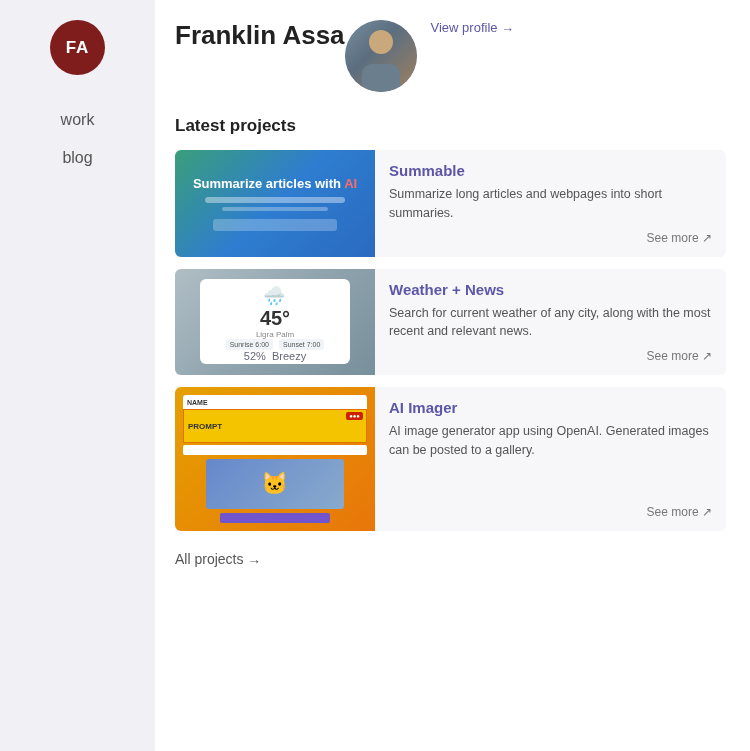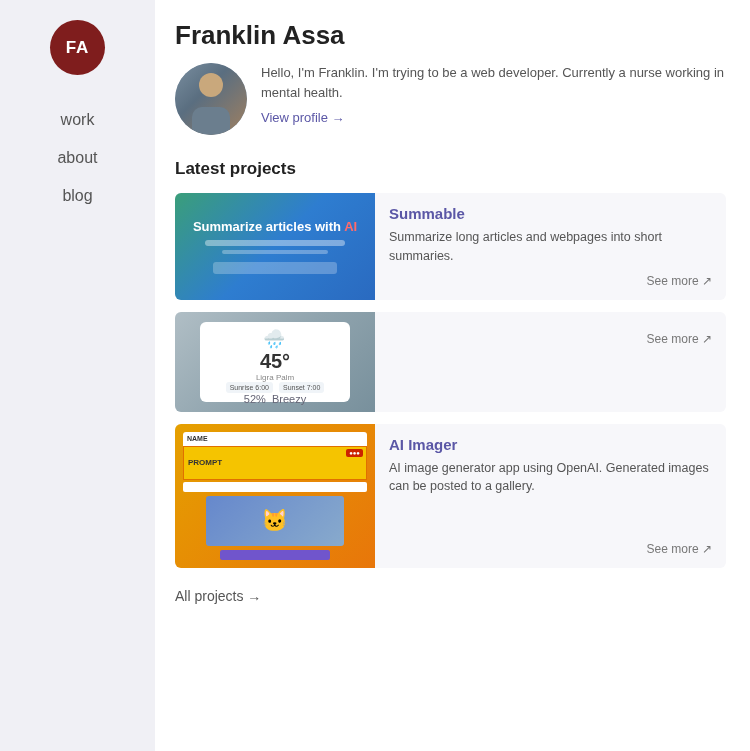--- a/index.html
+++ b/index.html
@@ -78,22 +78,22 @@
     
     .main-content {
       flex: 1;
       background: white;
       min-height: 751px;
       padding: 20px 24px 40px 20px;
     }
     
     .profile-header {
       display: flex;
-      flex-direction: column;
       margin-bottom: 24px;
+      text-align: right;
     }
     .profile-name {
       font-size: 26px;
       font-weight: 700;
       color: #222;
       margin-bottom: 12px;
     }
     .profile-row {
       display: flex;
       align-items: flex-start;
@@ -392,38 +392,36 @@
   </style>
 </head>
 <body>
 
 <div class="page-container">
 
   <div class="sidebar">
     <div class="avatar-circle">FA</div>
     <nav class="nav-links">
       <div class="nav-item">work</div>
-      <div class="nav-item">about</div>
       <div class="nav-item">blog</div>
     </nav>
   </div>
 
   <div class="main-content">
 
     <div class="profile-header">
       <div class="profile-name">Franklin Assa</div>
       <div class="profile-row">
         <div class="profile-photo">
           <div class="profile-photo-inner">
             <div class="person-head"></div>
             <div class="person-body"></div>
           </div>
         </div>
         <div class="profile-bio">
-          <span class="bio-text">Hello, I'm Franklin. I'm trying to be a web developer. Currently a nurse working in mental health.</span>
           <a class="view-profile-link">View profile →</a>
         </div>
       </div>
     </div>
 
     <div>
       <div class="section-title">Latest projects</div>
 
       <div class="projects-list">
 
@@ -459,20 +457,24 @@
                   <div class="weather-mini">Sunset 7:00</div>
                 </div>
                 <div class="weather-row">
                   <span class="weather-percent">52%</span>
                   <span class="weather-percent">Breezy</span>
                 </div>
               </div>
             </div>
           </div>
           <div class="project-info">
+            <div>
+              <div class="project-title">Weather + News</div>
+              <div class="project-desc">Search for current weather of any city, along with the most recent and relevant news.</div>
+            </div>
             <div class="see-more-link">See more ↗</div>
           </div>
         </div>
 
         <div class="project-card">
           <div class="project-thumbnail">
             <div class="thumb-ai-imager">
               <div class="ai-imager-header">NAME</div>
               <div class="ai-imager-prompt-bar">
                 PROMPT

